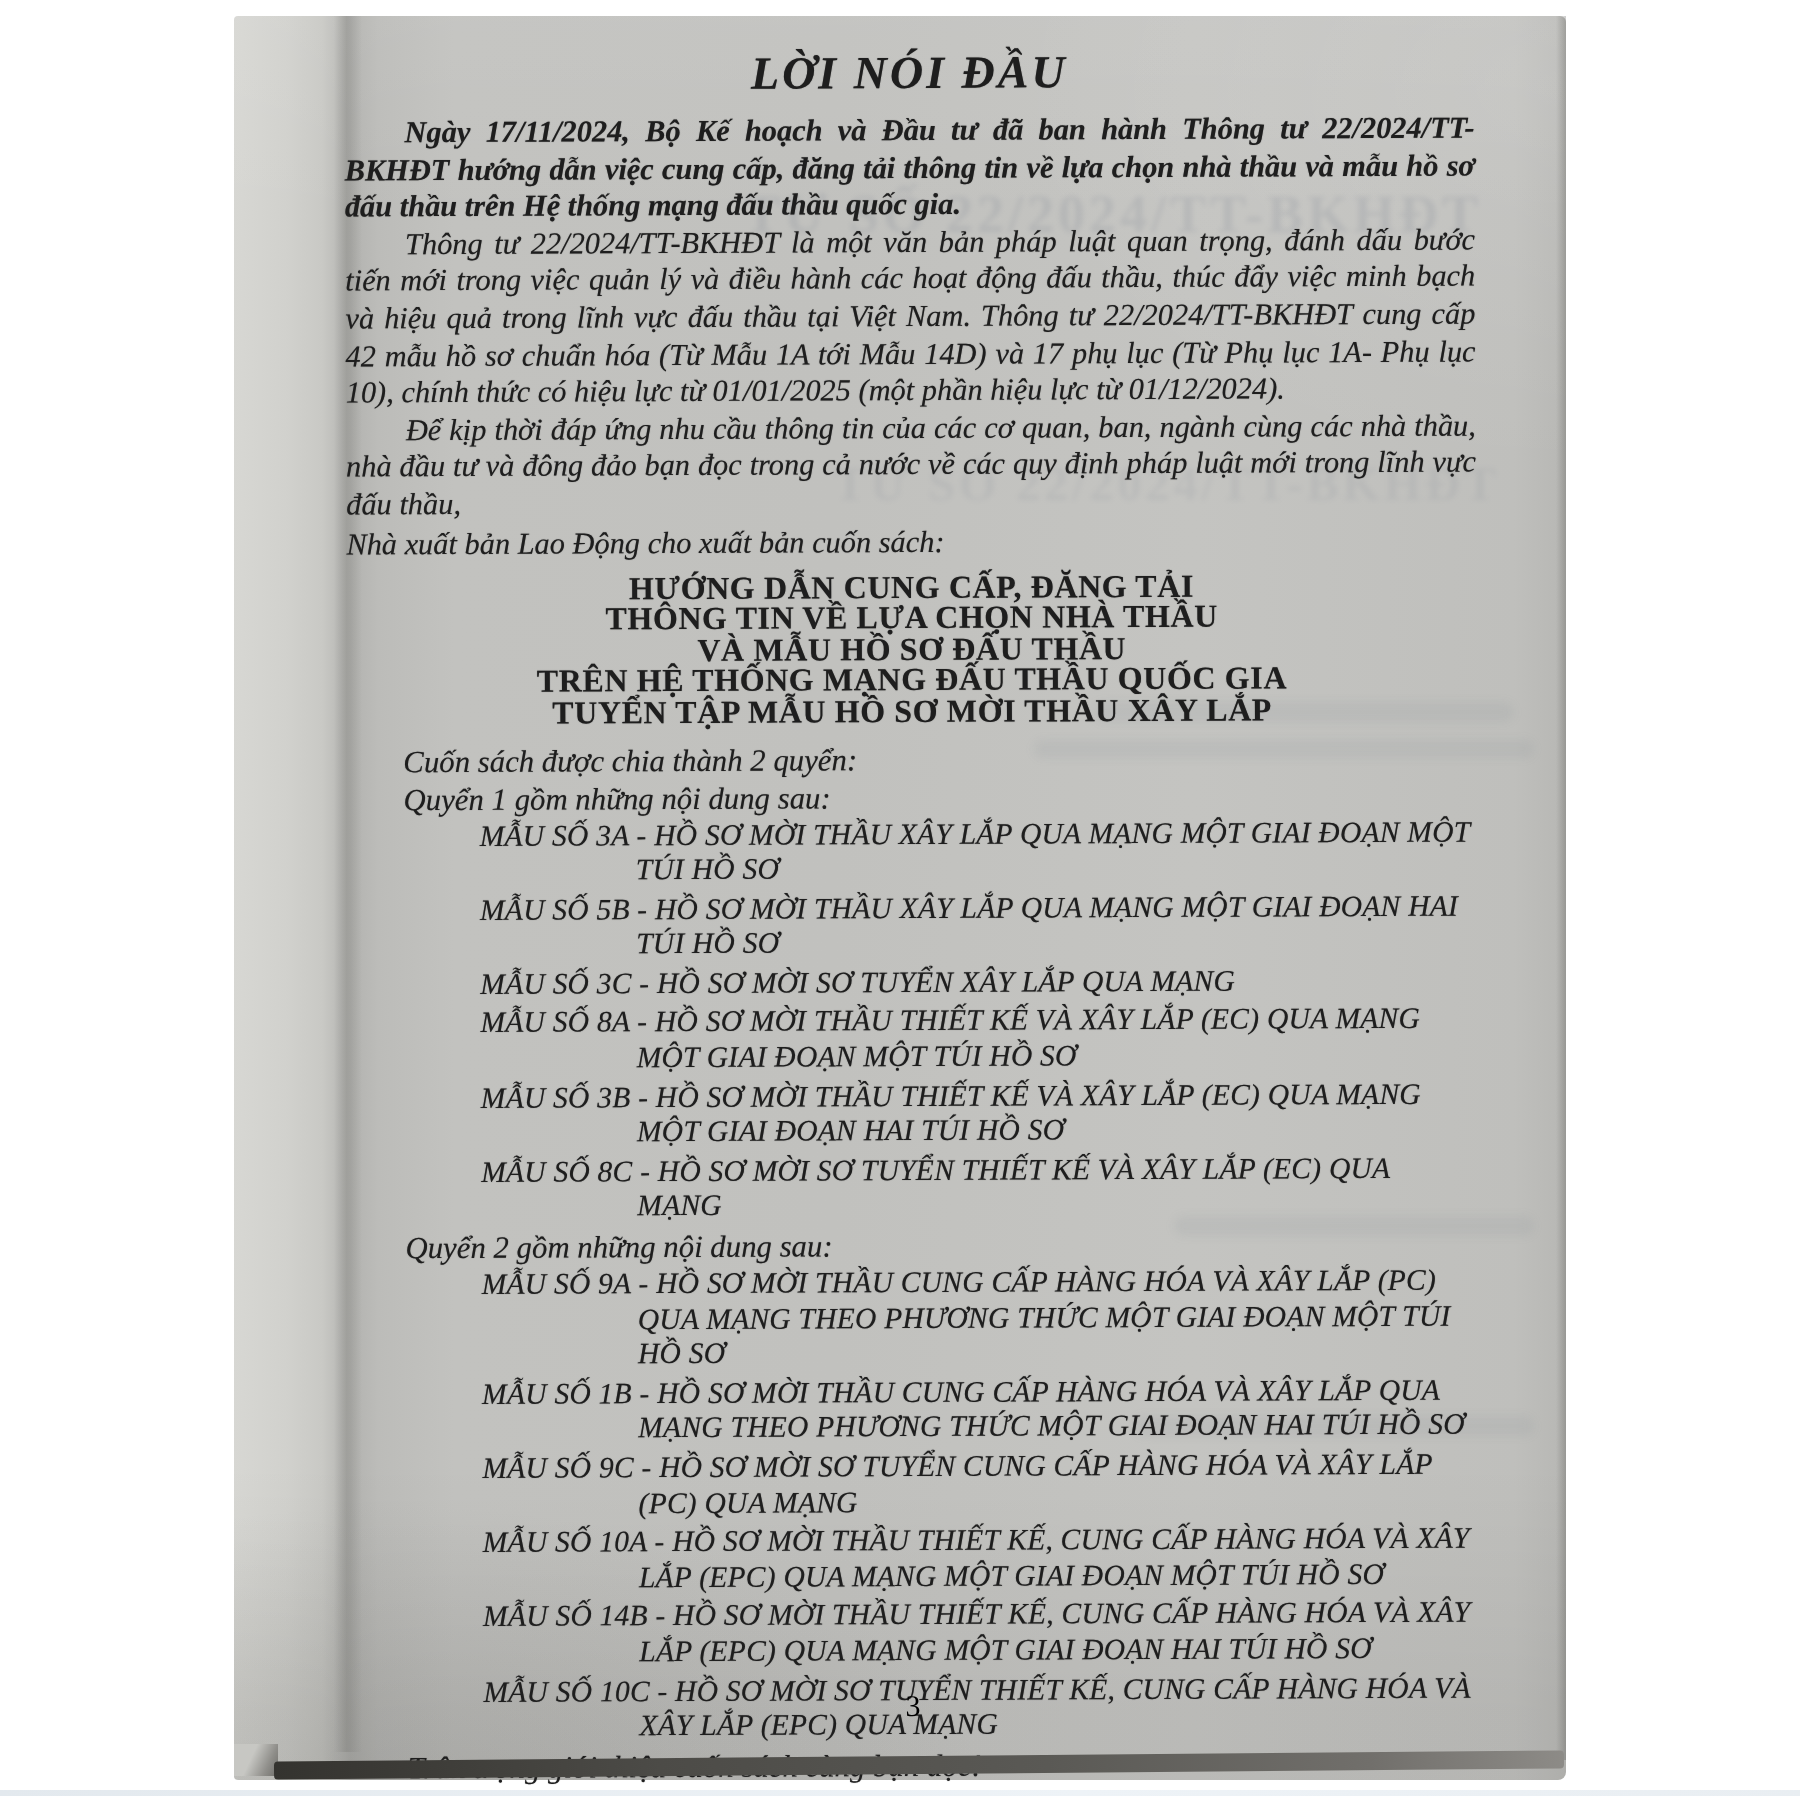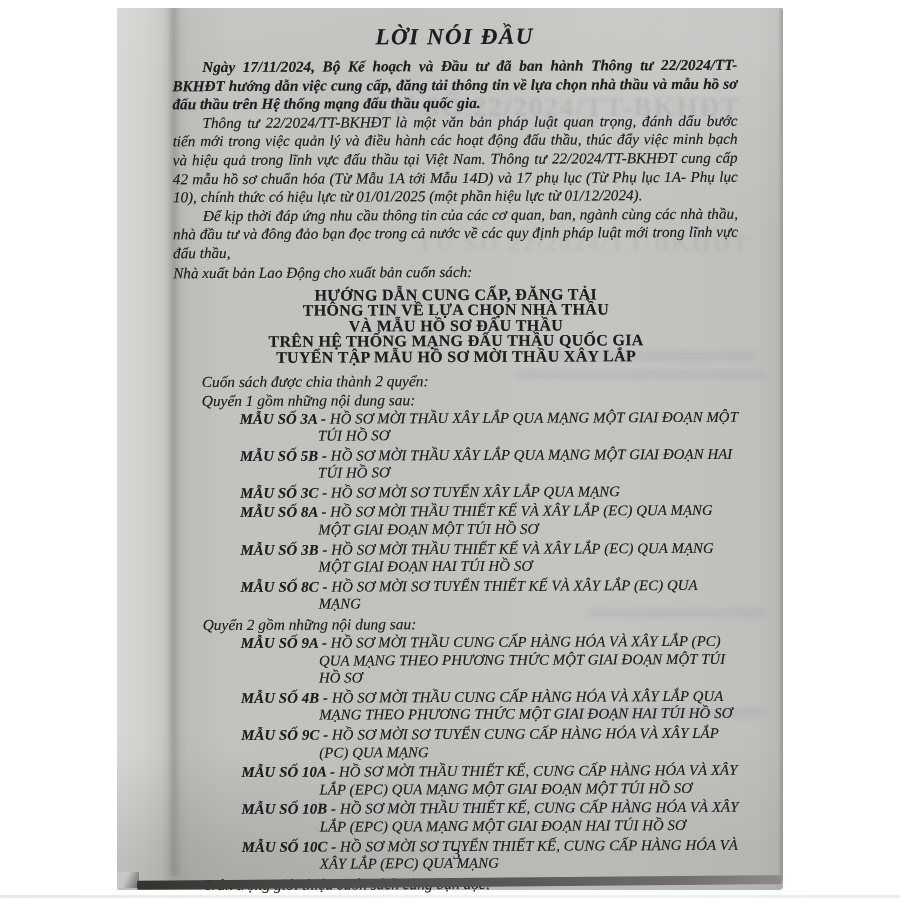--- a/index.html
+++ b/index.html
@@ -140,21 +140,21 @@
   }
   .tpl-list li {
     font-style: italic;
     font-size: 14.8px;
     line-height: 17.6px;
     padding-left: 144px;
     text-indent: -78px;
     letter-spacing: 0.1px;
     margin: 0 0 2px 0;
   }
-  .tpl-list .lbl { font-weight: bold; text-align: center; }
+  .tpl-list .lbl { font-weight: normal; text-align: center; }
   .page-number {
     position: absolute;
     left: 57px; right: 44px; top: 838px;
     text-align: center;
     font-size: 15px;
     color: #26262
   6;
   }
 </style>
 </head>
@@ -200,24 +200,24 @@
         <li><span class="lbl">MẪU SỐ 3C</span><span class="lbl"> - </span><span>HỒ SƠ MỜI SƠ TUYỂN XÂY LẮP QUA MẠNG</span></li>
         <li><span class="lbl">MẪU SỐ 8A</span><span class="lbl"> - </span><span>HỒ SƠ MỜI THẦU THIẾT KẾ VÀ XÂY LẮP (EC) QUA MẠNG MỘT GIAI ĐOẠN MỘT TÚI HỒ SƠ</span></li>
         <li><span class="lbl">MẪU SỐ 3B</span><span class="lbl"> - </span><span>HỒ SƠ MỜI THẦU THIẾT KẾ VÀ XÂY LẮP (EC) QUA MẠNG MỘT GIAI ĐOẠN HAI TÚI HỒ SƠ</span></li>
         <li><span class="lbl">MẪU SỐ 8C</span><span class="lbl"> - </span><span>HỒ SƠ MỜI SƠ TUYỂN THIẾT KẾ VÀ XÂY LẮP (EC) QUA MẠNG</span></li>
       </ul>
 
       <div class="volume-heading">Quyển 2 gồm những nội dung sau:</div>
 
       <ul class="tpl-list">
         <li><span class="lbl">MẪU SỐ 9A</span><span class="lbl"> - </span><span>HỒ SƠ MỜI THẦU CUNG CẤP HÀNG HÓA VÀ XÂY LẮP (PC) QUA MẠNG THEO PHƯƠNG THỨC MỘT GIAI ĐOẠN MỘT TÚI HỒ SƠ</span></li>
-        <li><span class="lbl">MẪU SỐ 4B</span><span class="lbl"> - </span><span>HỒ SƠ MỜI THẦU CUNG CẤP HÀNG HÓA VÀ XÂY LẮP QUA MẠNG THEO PHƯƠNG THỨC MỘT GIAI ĐOẠN HAI TÚI HỒ SƠ</span></li>
+        <li><span class="lbl">MẪU SỐ 1B</span><span class="lbl"> - </span><span>HỒ SƠ MỜI THẦU CUNG CẤP HÀNG HÓA VÀ XÂY LẮP QUA MẠNG THEO PHƯƠNG THỨC MỘT GIAI ĐOẠN HAI TÚI HỒ SƠ</span></li>
         <li><span class="lbl">MẪU SỐ 9C</span><span class="lbl"> - </span><span>HỒ SƠ MỜI SƠ TUYỂN CUNG CẤP HÀNG HÓA VÀ XÂY LẮP (PC) QUA MẠNG</span></li>
         <li><span class="lbl">MẪU SỐ 10A</span><span class="lbl"> - </span><span>HỒ SƠ MỜI THẦU THIẾT KẾ, CUNG CẤP HÀNG HÓA VÀ XÂY LẮP (EPC) QUA MẠNG MỘT GIAI ĐOẠN MỘT TÚI HỒ SƠ</span></li>
-        <li><span class="lbl">MẪU SỐ 10B</span><span class="lbl"> - </span><span>HỒ SƠ MỜI THẦU THIẾT KẾ, CUNG CẤP HÀNG HÓA VÀ XÂY LẮP (EPC) QUA MẠNG MỘT GIAI ĐOẠN HAI TÚI HỒ SƠ</span></li>
+        <li><span class="lbl">MẪU SỐ 14B</span><span class="lbl"> - </span><span>HỒ SƠ MỜI THẦU THIẾT KẾ, CUNG CẤP HÀNG HÓA VÀ XÂY LẮP (EPC) QUA MẠNG MỘT GIAI ĐOẠN HAI TÚI HỒ SƠ</span></li>
         <li><span class="lbl">MẪU SỐ 10C</span><span class="lbl"> - </span><span>HỒ SƠ MỜI SƠ TUYỂN THIẾT KẾ, CUNG CẤP HÀNG HÓA VÀ XÂY LẮP (EPC) QUA MẠNG</span></li>
       </ul>
 
       <div class="closing-line">Trân trọng giới thiệu cuốn sách cùng bạn đọc!</div>
     </div>
 
     <div class="page-number">3</div>
 
     <div class="page-corner-curl"></div>
     <div class="page-bottom-edge"></div>

